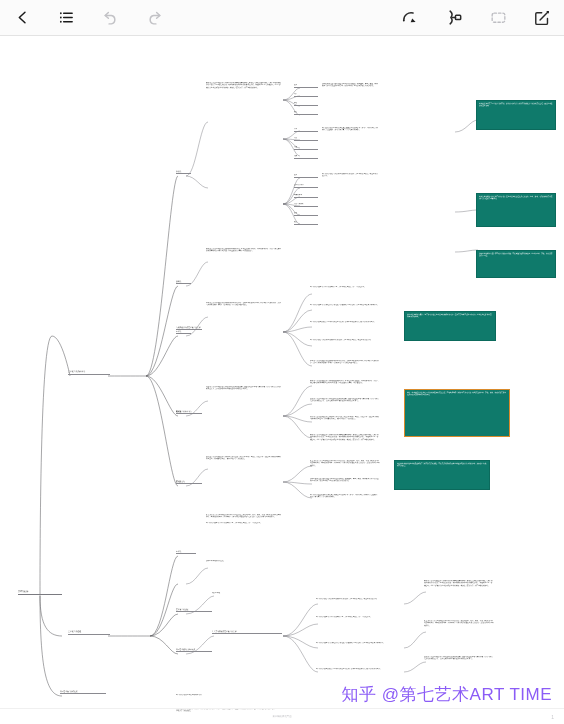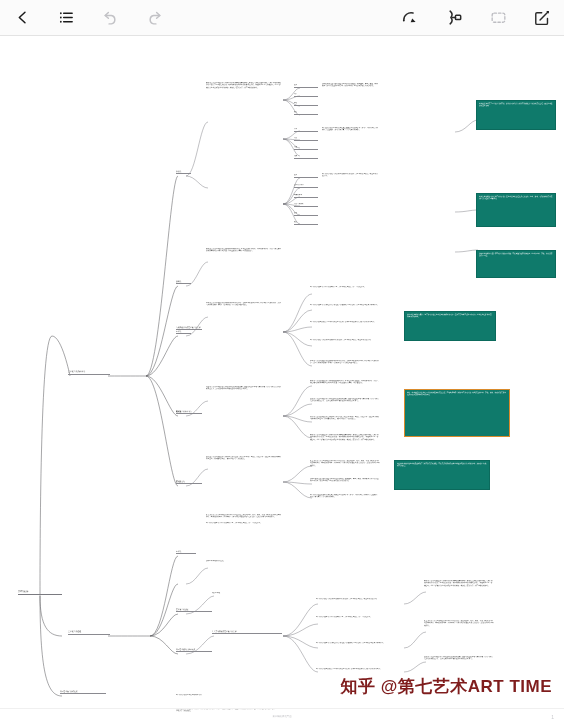--- a/index.html
+++ b/index.html
@@ -67,26 +67,25 @@
     line-height:1.6;
     padding:1.6px 2px;
     border:.45px solid #0b6a5c;
     word-break:break-all;
     overflow:hidden;
   }
   .hl.alt{ border-color:#d98a2b; }
 
   
   #watermark{
-    position:absolute; right:12px; bottom:26px;
-    font-size:17px; color:#7f1d1d;
+    position:absolute; right:12px; bottom:18px;
+    font-size:17px; color:#8b5cf6;
     letter-spacing:.5px;
     white-space:nowrap;
     pointer-events:none;
-    font-weight:bold;
   }
   #footer{
     position:absolute; left:0; bottom:0; width:564px; height:16px;
     display:flex; align-items:center; justify-content:center;
     border-top:1px solid #f0f0f0;
   }
   #footer .f-title{ font-size:2.4px; color:#b9b9bd; }
   #footer .f-page{
     position:absolute; right:10px; font-size:5px; color:#c9c9cd;
   }

